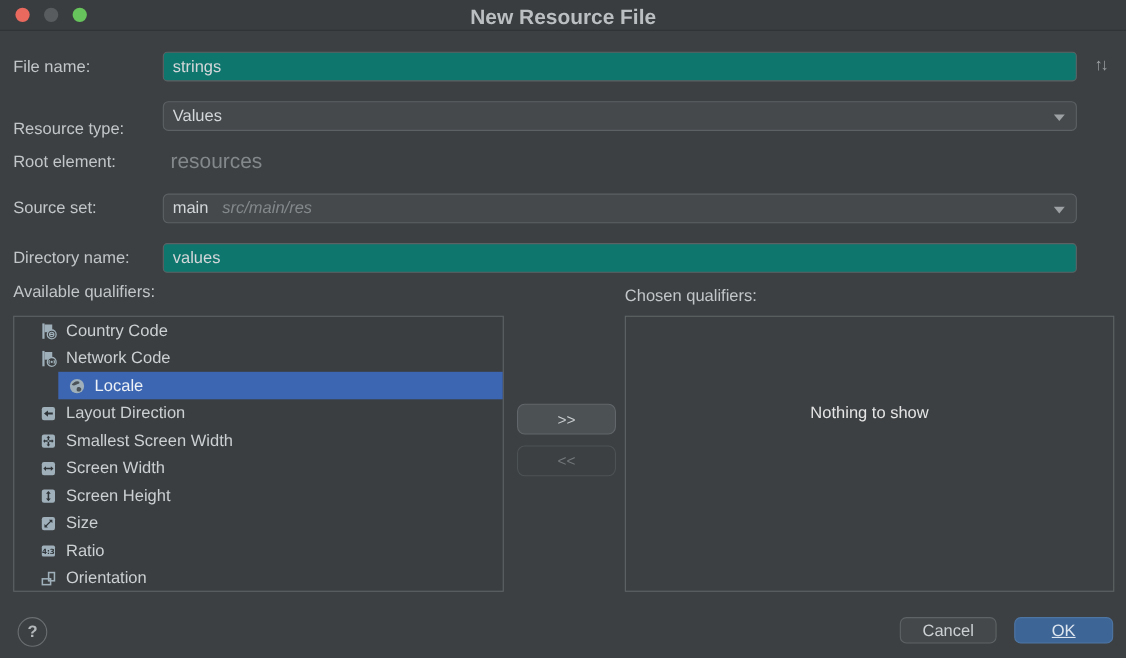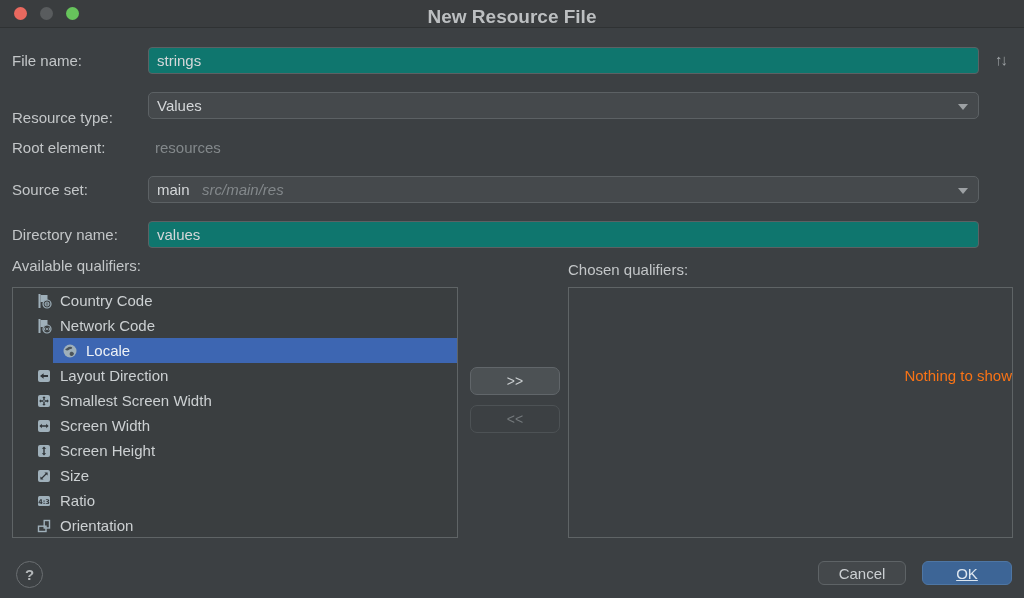--- a/index.html
+++ b/index.html
@@ -14,34 +14,34 @@
   .dot-min { left:40px; }
   .dot-zoom { left:66px; }
   .win-title { position:absolute; top:6px; left:0; width:100%; text-align:center; font-size:19px; font-weight:bold; color:#bcbfc1; }
 
   
   .flabel { position:absolute; left:12px; height:20px; line-height:20px; font-size:15px; color:#c3c6c8; white-space:nowrap; }
   .tinput { position:absolute; left:148px; width:831px; height:27px; background:#0f766e; border:1px solid #5c6164; border-radius:4px; color:#d4d7d9; font-size:15px; font-family:"Liberation Sans", sans-serif; padding:0 8px; outline:none; }
   .combo { position:absolute; left:148px; width:831px; height:27px; background:#45494c; border:1px solid #5c6164; border-radius:5px; font-size:15px; line-height:25px; color:#d4d7d9; padding:0 26px 0 8px; cursor:default; white-space:nowrap; overflow:hidden; }
   .combo .arrow { position:absolute; right:10px; top:11px; width:0; height:0; border-left:5.5px solid transparent; border-right:5.5px solid transparent; border-top:6px solid #9da1a4; }
   .combo .sec { color:#83888b; font-style:italic; }
-  .plainval { position:absolute; left:155px; height:20px; line-height:20px; font-size:15px; color:#83888b; }
+  .plainval { position:absolute; left:155px; height:20px; line-height:20px; font-size:19px; color:#83888b; }
   .updown { position:absolute; left:995px; top:51px; font-size:15px; color:#9da1a4; letter-spacing:-2px; cursor:pointer; }
 
   
   .panel { position:absolute; top:287px; height:251px; border:1px solid #5f6466; background:#3a3e40;padding-left:14px; }
   .panel.left { left:12px; width:446px; }
   .panel.right { left:568px; width:445px; background:#3c4043; }
   .qitem { position:relative; height:25px; display:flex; align-items:center; padding-left:9px; cursor:default; }
   .qitem.selected { background:var(--selection, #3d66b2);margin-left:26px; }
   .qitem.selected .qlabel { color:#eef2f6; }
   .qicon { width:16px; height:16px; margin-right:8px; flex:0 0 16px; display:inline-block; }
   .qicon svg { display:block; }
   .qlabel { font-size:15px; color:#ccd0d2; white-space:nowrap; }
-  .empty-text { position:absolute; top:79px; left:0; width:100%; text-align:right; font-size:15px; color:#f97316; }
+  .empty-text { position:absolute; top:79px; left:0; width:100%; text-align:center; font-size:15px; color:#e5e5e5; }
 
   
   .movebtn { position:absolute; left:470px; width:90px; height:28px; border-radius:7px; font-size:14px; font-family:"Liberation Sans", sans-serif; text-align:center; cursor:pointer; }
   .movebtn.add { top:367px; background:#4c5154; border:1px solid #61666a; color:#c9cdcf; }
   .movebtn.remove { top:405px; background:transparent; border:1px solid #4d5255; color:#73787b; }
 
   
   .helpbtn { position:absolute; left:16px; top:561px; width:27px; height:27px; border-radius:50%; border:1.5px solid #6a6e71; color:#b4b8ba; font-size:15px; font-weight:bold; text-align:center; line-height:24px; cursor:pointer; background:transparent; }
   .footbtn { position:absolute; top:561px; height:24px; border-radius:6px; font-size:15px; font-family:"Liberation Sans", sans-serif; text-align:center; cursor:pointer; }
   .cancel { left:818px; width:88px; background:#44484b; border:1px solid #5e6366; color:#ccd0d3; }

